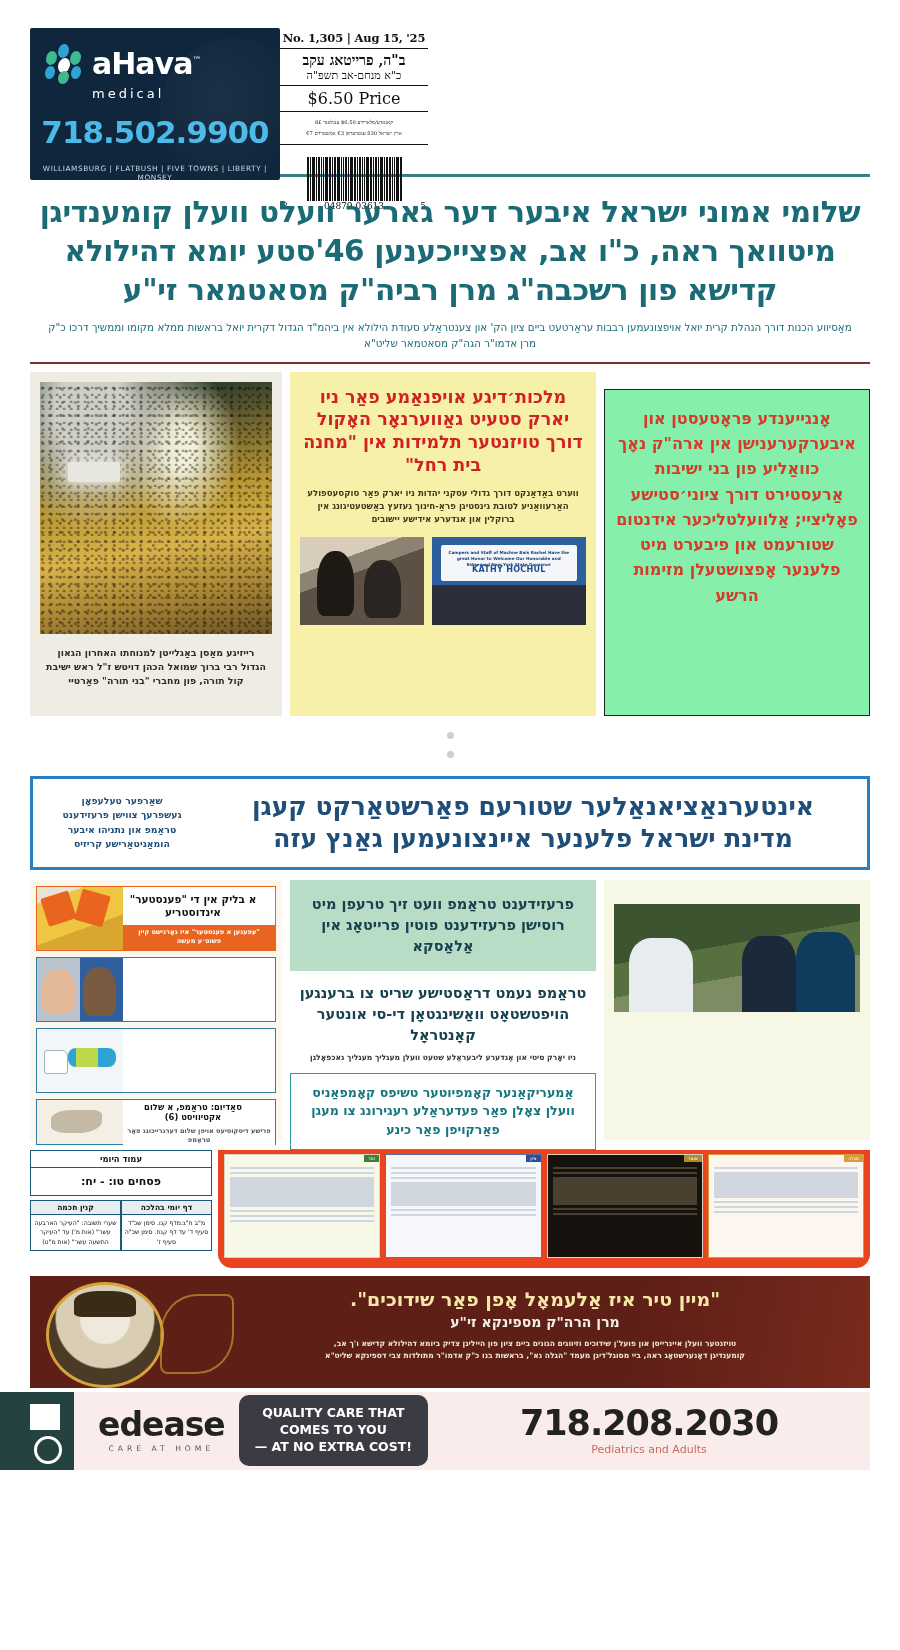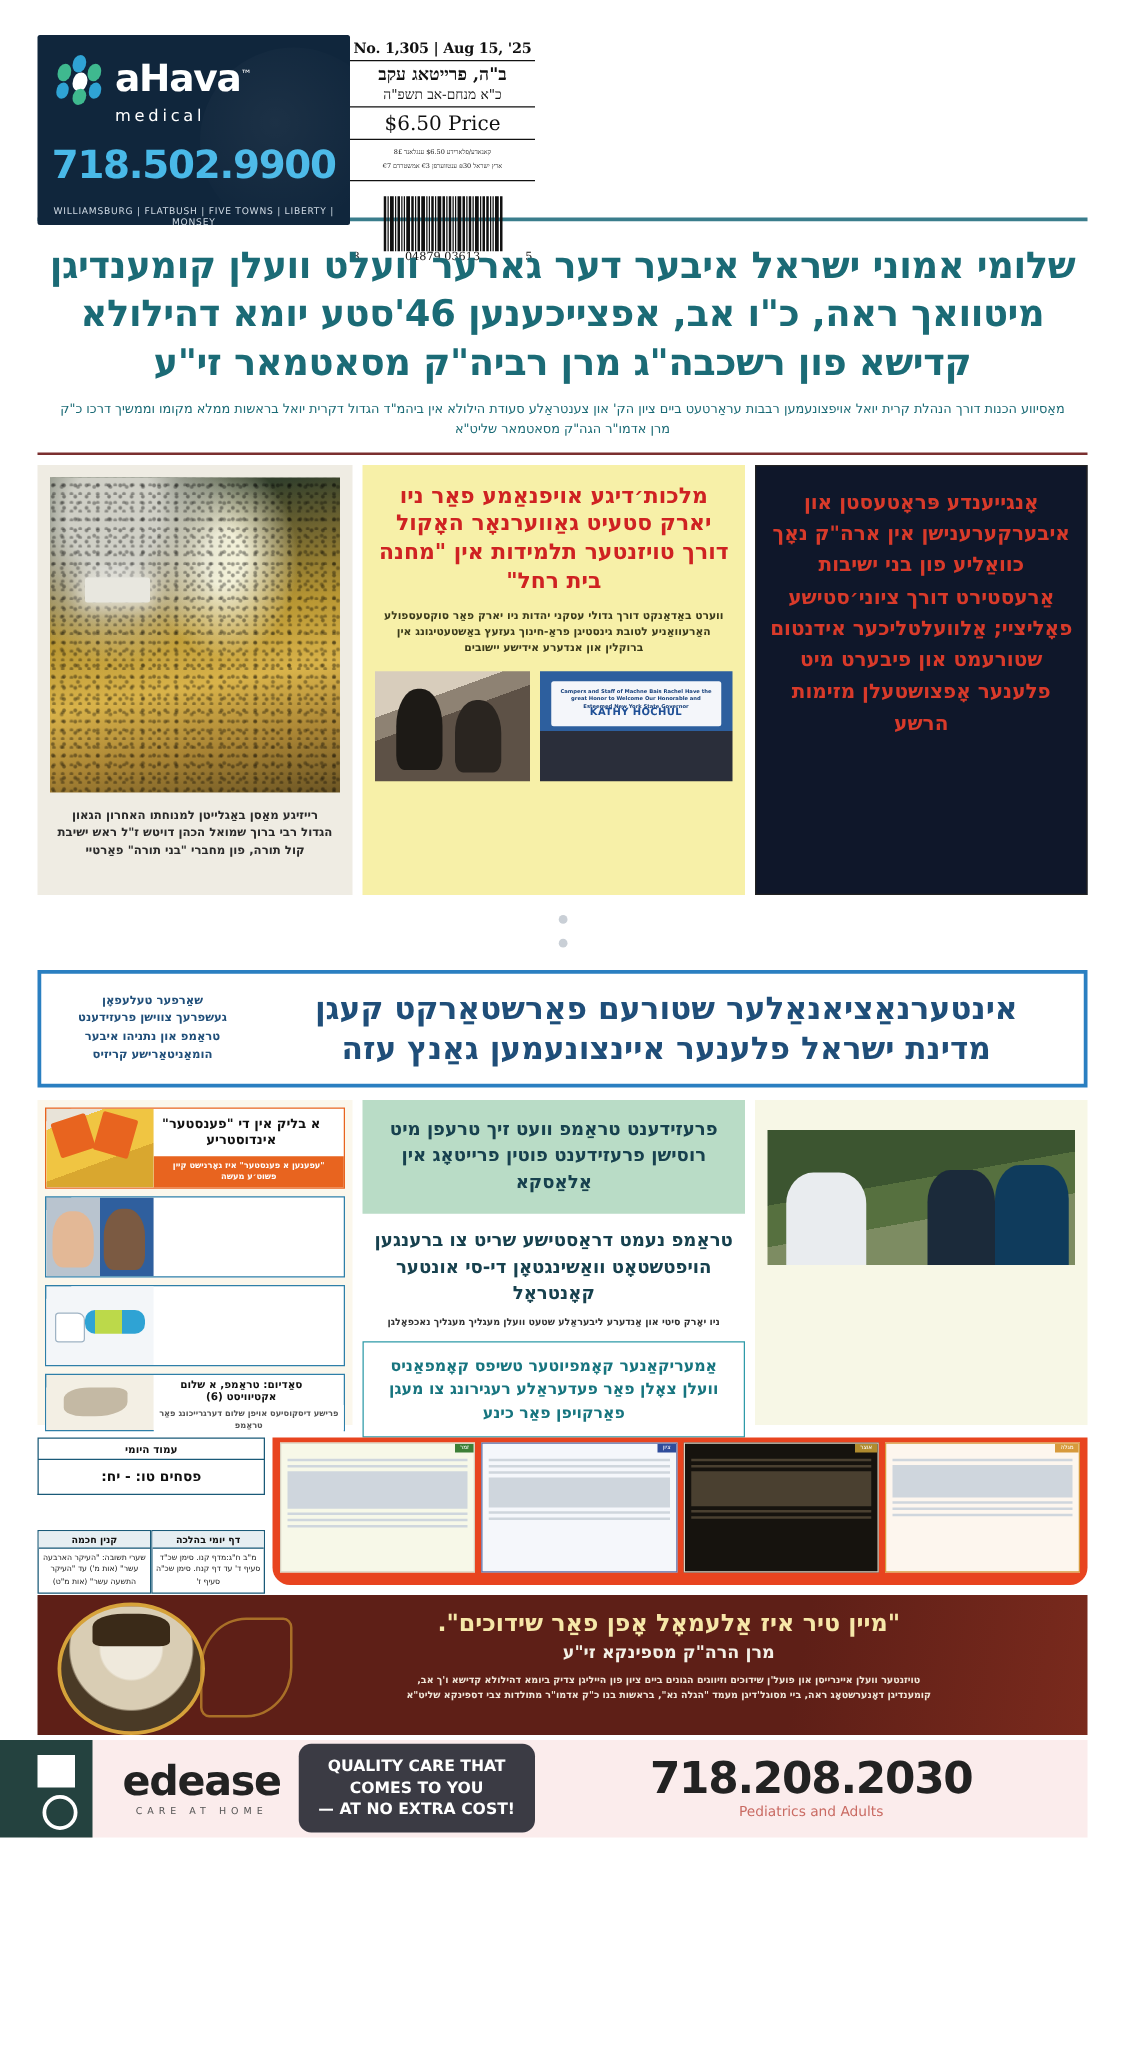--- a/index.html
+++ b/index.html
@@ -73,21 +73,21 @@
   .mid-photos{display:flex;gap:8px;margin-top:10px;}
   .ph-rabbis{flex:1 1 0;height:88px;overflow:hidden;position:relative;
      background:linear-gradient(160deg,#d8cdbc 0 28%, #8e8273 28% 42%, #5d5146 42% 100%);}
   .ph-rabbis::before{content:"";position:absolute;left:14%;top:16%;width:30%;height:74%;background:#1d1a16;border-radius:46% 46% 18% 18%;}
   .ph-rabbis::after{content:"";position:absolute;left:52%;top:26%;width:30%;height:66%;background:#2a2520;border-radius:46% 46% 18% 18%;}
   .ph-hochul{flex:1.25 1 0;height:88px;position:relative;overflow:hidden;background:linear-gradient(#2d5f9e 0 54%, #2a2e3a 54% 100%);}
   .ph-hochul i{position:absolute;left:6%;top:10%;width:88%;height:40%;background:#f4f6fa;border-radius:2px;}
   .ph-hochul b{position:absolute;left:10%;top:15%;width:80%;text-align:center;font-size:4.2px;color:#17407a;font-weight:700;line-height:1.5;}
   .ph-hochul u{position:absolute;left:10%;top:32%;width:80%;text-align:center;font-size:8px;color:#1e4f96;font-weight:700;text-decoration:none;letter-spacing:.3px;}
 
-  .col-right{flex:1 1 auto;border:1.5px solid #222;padding:16px 8px;box-sizing:border-box;background:#0f172a;}
+  .col-right{flex:1 1 auto;border:1.5px solid #222;padding:16px 8px;box-sizing:border-box;background:#86efac;margin-top:17px;}
   .right-head{direction:rtl;text-align:center;color:#d83a2a;font-weight:700;font-size:16px;line-height:1.58;}
 
   
   .dots{text-align:center;padding-top:10px;}
   .dots span{display:inline-block;width:7px;height:7px;border-radius:50%;background:#c9cfd6;margin:2px 0;}
 
   
   .bluebox{margin:12px 30px 0 30px;border:3px solid #2a7fc1;padding:12px 14px;display:flex;align-items:center;gap:16px;direction:rtl;}
   .bb-main{flex:1 1 auto;text-align:center;}
   .bb-main h2{margin:0;font-size:25px;line-height:1.28;font-weight:700;color:#1f4e79;font-family:"DejaVu Sans",sans-serif;}
@@ -142,21 +142,21 @@
   .dirshu{width:80px;flex:0 0 auto;background:#1a5a78;color:#fff;text-align:center;padding:6px 4px;box-sizing:border-box;direction:rtl;}
   .dirshu .dlogo{width:36px;height:36px;margin:2px auto 0 auto;background:#fff;border-radius:3px;position:relative;}
   .dirshu .dlogo::after{content:"";position:absolute;left:9px;top:9px;width:18px;height:18px;border:3px solid #1a5a78;border-radius:50%;}
   .dirshu .dname{font-family:"DejaVu Serif",serif;font-size:11px;font-style:italic;margin-top:3px;}
   .dirshu .dsub{font-size:6.4px;line-height:1.5;margin-top:1px;}
   .dirshu .ddate{font-size:7.4px;line-height:1.5;margin-top:4px;border-top:1px solid rgba(255,255,255,.5);padding-top:3px;}
   .zmanim{width:182px;flex:0 0 auto;direction:rtl;}
   .zm-top{border:1px solid #1a5a78;text-align:center;padding:3px;font-size:8.4px;font-weight:700;background:#fff;}
   .zm-mid{border:1px solid #1a5a78;border-top:0;text-align:center;padding:7px 3px;font-size:11px;font-weight:700;background:#fff;}
   .zm-cells{display:flex;gap:0;margin-top:4px;}
-  .zm-cell{flex:1 1 0;border:1px solid #1a5a78;background:#fff;margin-top:24px;}
+  .zm-cell{flex:1 1 0;border:1px solid #1a5a78;background:#fff;}
   .zm-cell .zh{background:#e6eef2;text-align:center;font-size:7.6px;font-weight:700;padding:2px;border-bottom:1px solid #1a5a78;}
   .zm-cell .zb{text-align:center;font-size:6.2px;line-height:1.55;padding:3px 2px;}
   .adstrip{flex:1 1 auto;background:#e8441f;border-radius:0 0 14px 14px;padding:4px 6px 10px 6px;display:flex;gap:5px;box-sizing:border-box;}
   .miniad{flex:1 1 0;background:#fff;border:1px solid #d9d2c2;position:relative;overflow:hidden;}
   .miniad .tab{position:absolute;top:0;right:0;font-size:4.6px;padding:1px 4px;color:#fff;}
   .miniad .lines{padding:12px 5px 5px 5px;}
   .miniad .lines i{display:block;height:2px;background:#cfd6dd;margin-bottom:3px;}
   .ma1{background:#f7f8e8;} .ma1 .tab{background:#3d7f36;}
   .ma2{background:#f5f7fb;border-color:#5c6fa8;} .ma2 .tab{background:#2f4c9b;}
   .ma3{background:#16130e;} .ma3 .tab{background:#b08b2e;} .ma3 .lines i{background:#4a4030;}

